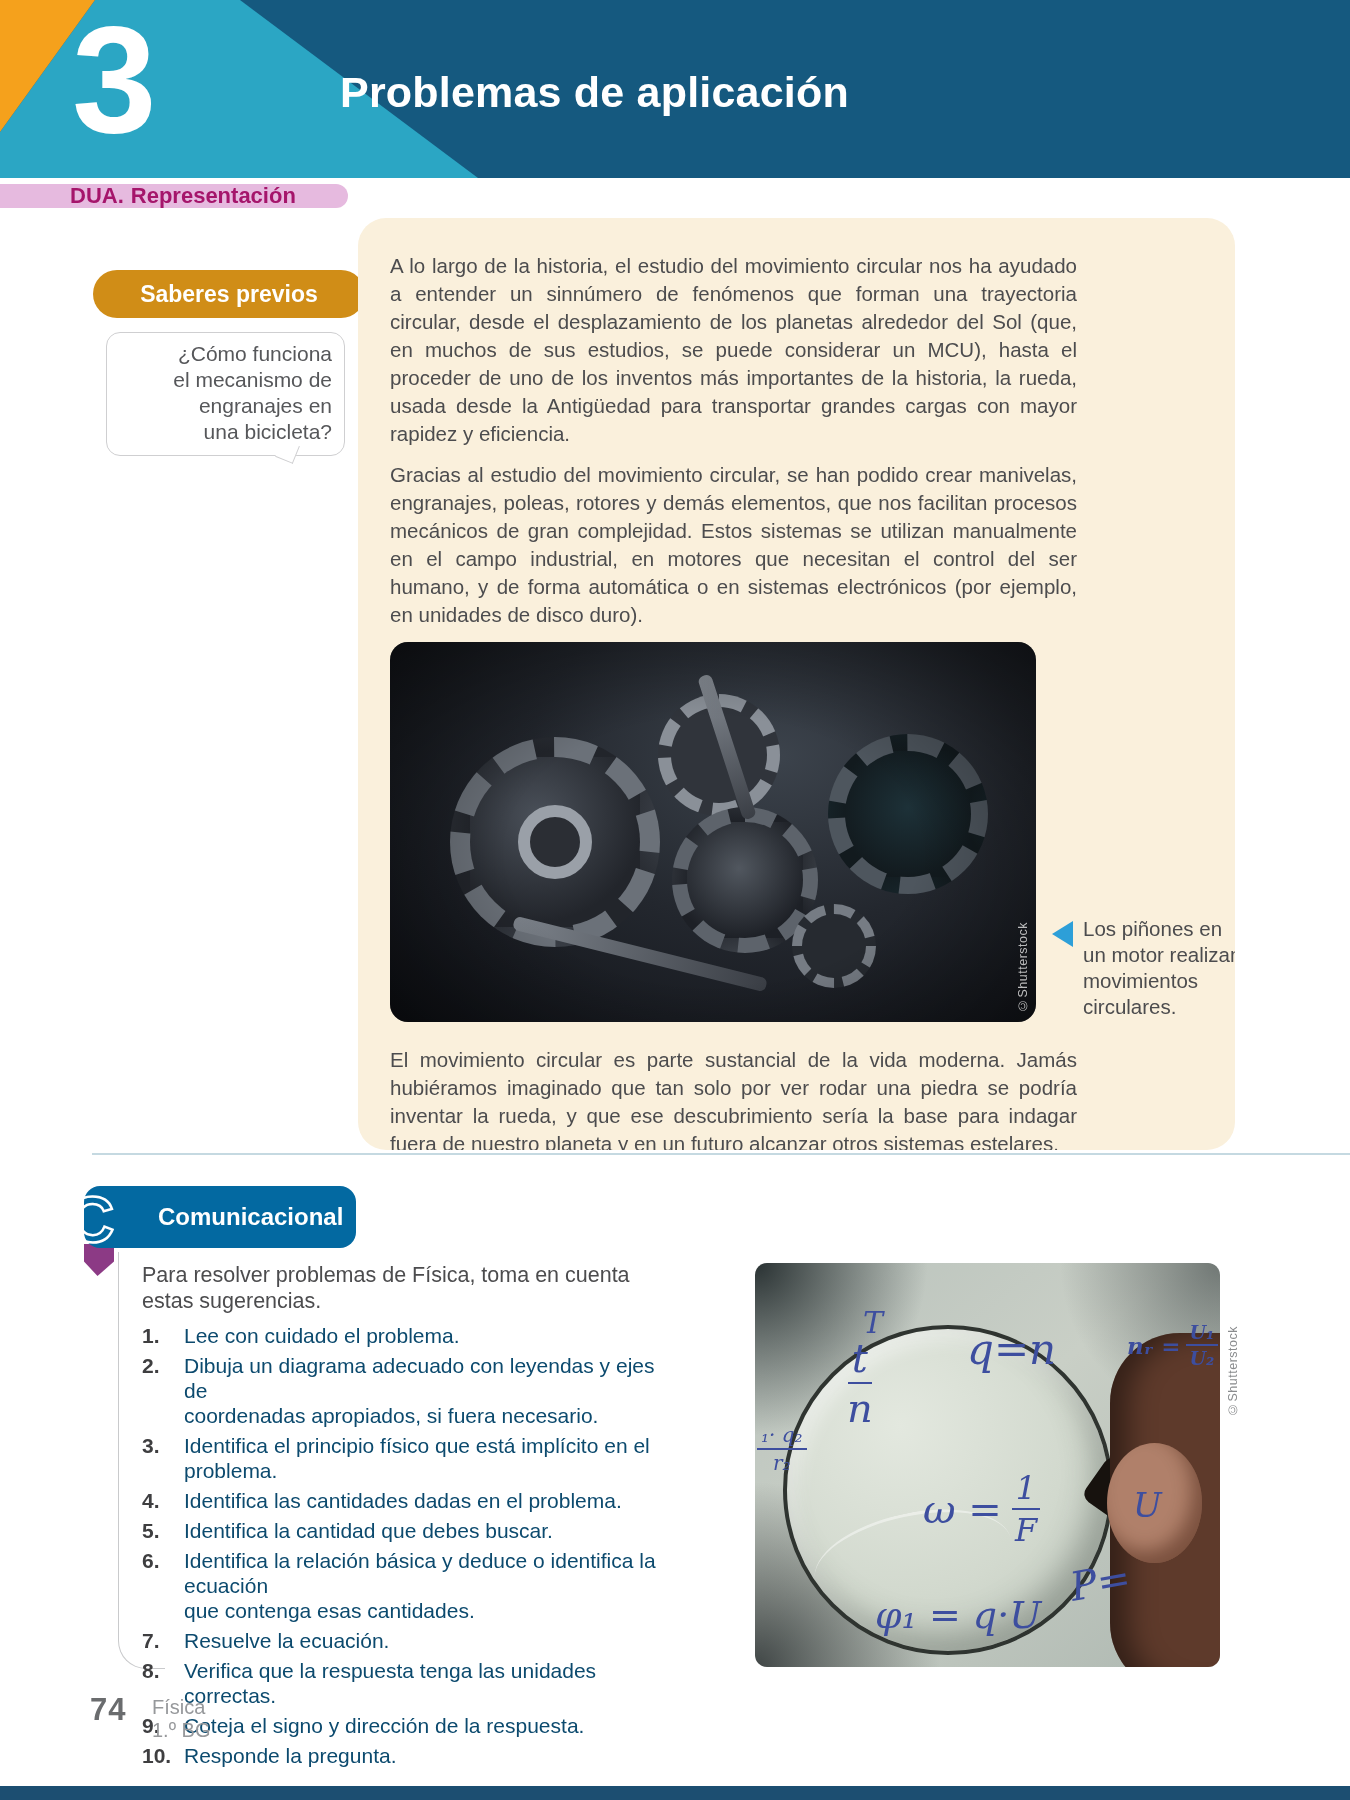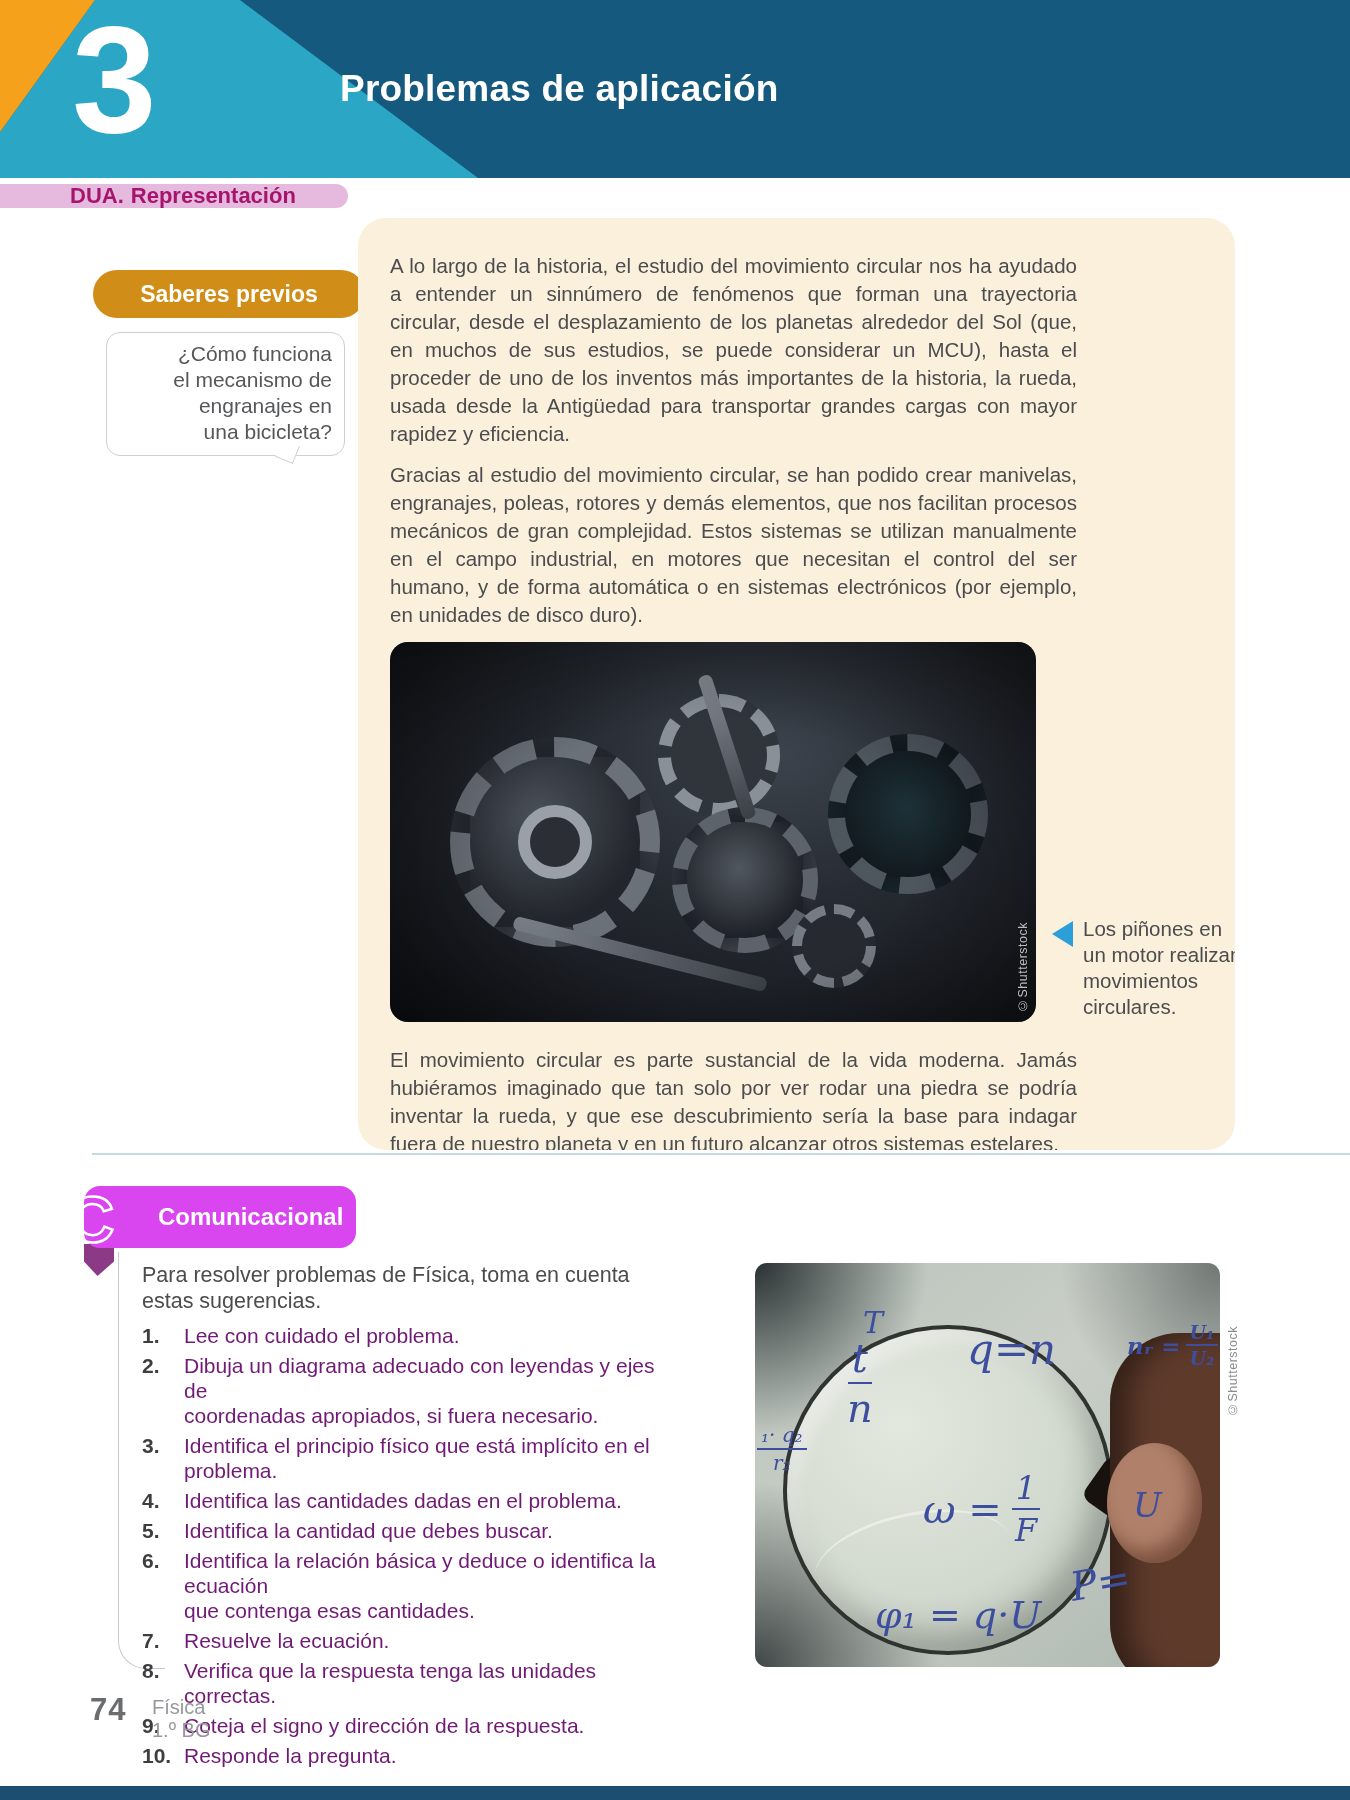--- a/index.html
+++ b/index.html
@@ -5,21 +5,21 @@
   html,body{margin:0;padding:0;background:#e8e8e8;}
   .page{position:relative;width:1350px;height:1800px;background:#ffffff;overflow:hidden;
         font-family:"Liberation Sans", sans-serif;margin:0 auto;}
   
   .header-band{position:absolute;left:0;top:0;width:1350px;height:178px;background:#15597F;}
   .tri-orange{position:absolute;left:0;top:0;width:300px;height:300px;
       background:#F5A11C;clip-path:polygon(0 0,95px 0,0 132px);}
   .tri-teal{position:absolute;left:0;top:0;width:500px;height:178px;background:#2BA6C4;
       clip-path:polygon(95px 0,240px 0,478px 178px,0 178px,0 132px);}
   .unit-number{position:absolute;left:72px;top:-12px;color:#ffffff;font-size:152px;font-weight:bold;line-height:1.2;}
-  .page-title{position:absolute;left:340px;top:68px;color:#ffffff;font-size:37px;font-weight:bold;letter-spacing:.2px;}
+  .page-title{position:absolute;left:340px;top:68px;color:#ffffff;font-size:43px;font-weight:bold;letter-spacing:.2px;}
   
   .dua-badge{position:absolute;left:0;top:184px;width:348px;height:24px;background:#E6BADF;
       border-radius:0 14px 14px 0;display:flex;align-items:center;padding-left:70px;box-sizing:border-box;}
   .dua-bold{color:#A5156B;font-size:22px;font-weight:bold;}
   .dua-rest{color:#A5156B;font-size:22px;font-weight:600;margin-left:7px;}
   
   .saberes-badge{position:absolute;left:93px;top:270px;width:272px;height:48px;background:#D08D17;
       border-radius:24px;display:flex;align-items:center;justify-content:center;}
   .saberes-badge span{color:#fff;font-size:23px;font-weight:bold;}
   .question-bubble{position:absolute;left:106px;top:332px;width:239px;min-height:116px;background:#fff;
@@ -51,34 +51,34 @@
   .credit-vert{writing-mode:vertical-rl;transform:rotate(180deg);font-size:12.5px;letter-spacing:.5px;}
   .gear-credit{position:absolute;right:6px;bottom:10px;color:#D9D9D9;opacity:.85;}
   .caption-wrap{display:flex;margin-left:16px;margin-bottom:2px;}
   .caption-triangle{width:0;height:0;border-top:13px solid transparent;border-bottom:13px solid transparent;
       border-right:21px solid #2D9FD8;margin:5px 10px 0 0;flex:0 0 auto;}
   .caption-text{color:#4C4C4E;font-size:20.5px;line-height:26px;white-space:pre-line;width:160px;}
   .p3{margin-top:24px !important;}
   
   .divider{position:absolute;left:92px;top:1153px;width:1258px;height:2px;background:#C5D9E1;}
   
-  .com-badge{position:absolute;left:84px;top:1186px;width:272px;height:62px;background:#d946ef;
+  .com-badge{position:absolute;left:84px;top:1186px;width:272px;height:62px;background:#0369a1;
       border-radius:16px;display:flex;align-items:center;padding-left:74px;box-sizing:border-box;}
   .com-badge span{color:#fff;font-size:24px;font-weight:bold;}
   .com-fold{position:absolute;left:84px;top:1244px;width:30px;height:32px;background:#8C3A85;
       clip-path:polygon(0 0,100% 0,100% 55%,45% 100%,0 55%);}
   .com-logo{position:absolute;left:68px;top:1188px;font-size:64px;font-weight:bold;color:transparent;
       -webkit-text-stroke:2.5px #ffffff;line-height:1;}
   .com-outline{position:absolute;left:118px;top:1252px;width:46px;height:416px;
       border-left:1.5px solid #C9CACC;border-bottom:1.5px solid #C9CACC;border-bottom-left-radius:28px;}
   .com-content{position:absolute;left:142px;top:1262px;width:528px;}
   .com-intro{color:#4C4C4E;font-size:21.5px;line-height:26px;margin:0 0 9px 0;}
   .step{display:flex;margin-bottom:5px;}
   .step-num{flex:0 0 42px;color:#3E3E40;font-weight:bold;font-size:21px;line-height:25px;}
-  .step-text{color:#701a75;font-size:21px;line-height:25px;white-space:pre-line;}
+  .step-text{color:#0c4a6e;font-size:21px;line-height:25px;white-space:pre-line;}
   
   .formula-photo{position:absolute;left:755px;top:1263px;width:465px;height:404px;border-radius:12px;overflow:hidden;
       background:
         radial-gradient(circle at 0% 0%, rgba(26,34,36,.9) 0%, rgba(26,34,36,0) 28%),
         radial-gradient(circle at 0% 100%, rgba(30,36,38,.8) 0%, rgba(30,36,38,0) 30%),
         radial-gradient(circle at 100% 0%, rgba(40,48,50,.55) 0%, rgba(40,48,50,0) 26%),
         linear-gradient(140deg,#B9C2BC 0%, #C9CFC6 45%, #AEB8B1 100%);}
   .lens{position:absolute;left:28px;top:62px;width:330px;height:330px;border-radius:50%;
       border:4px solid #2F3430;box-sizing:border-box;
       background:radial-gradient(circle at 35% 30%, #E3E8DF 0%, #D2D9CE 55%, #BFC8BD 100%);

